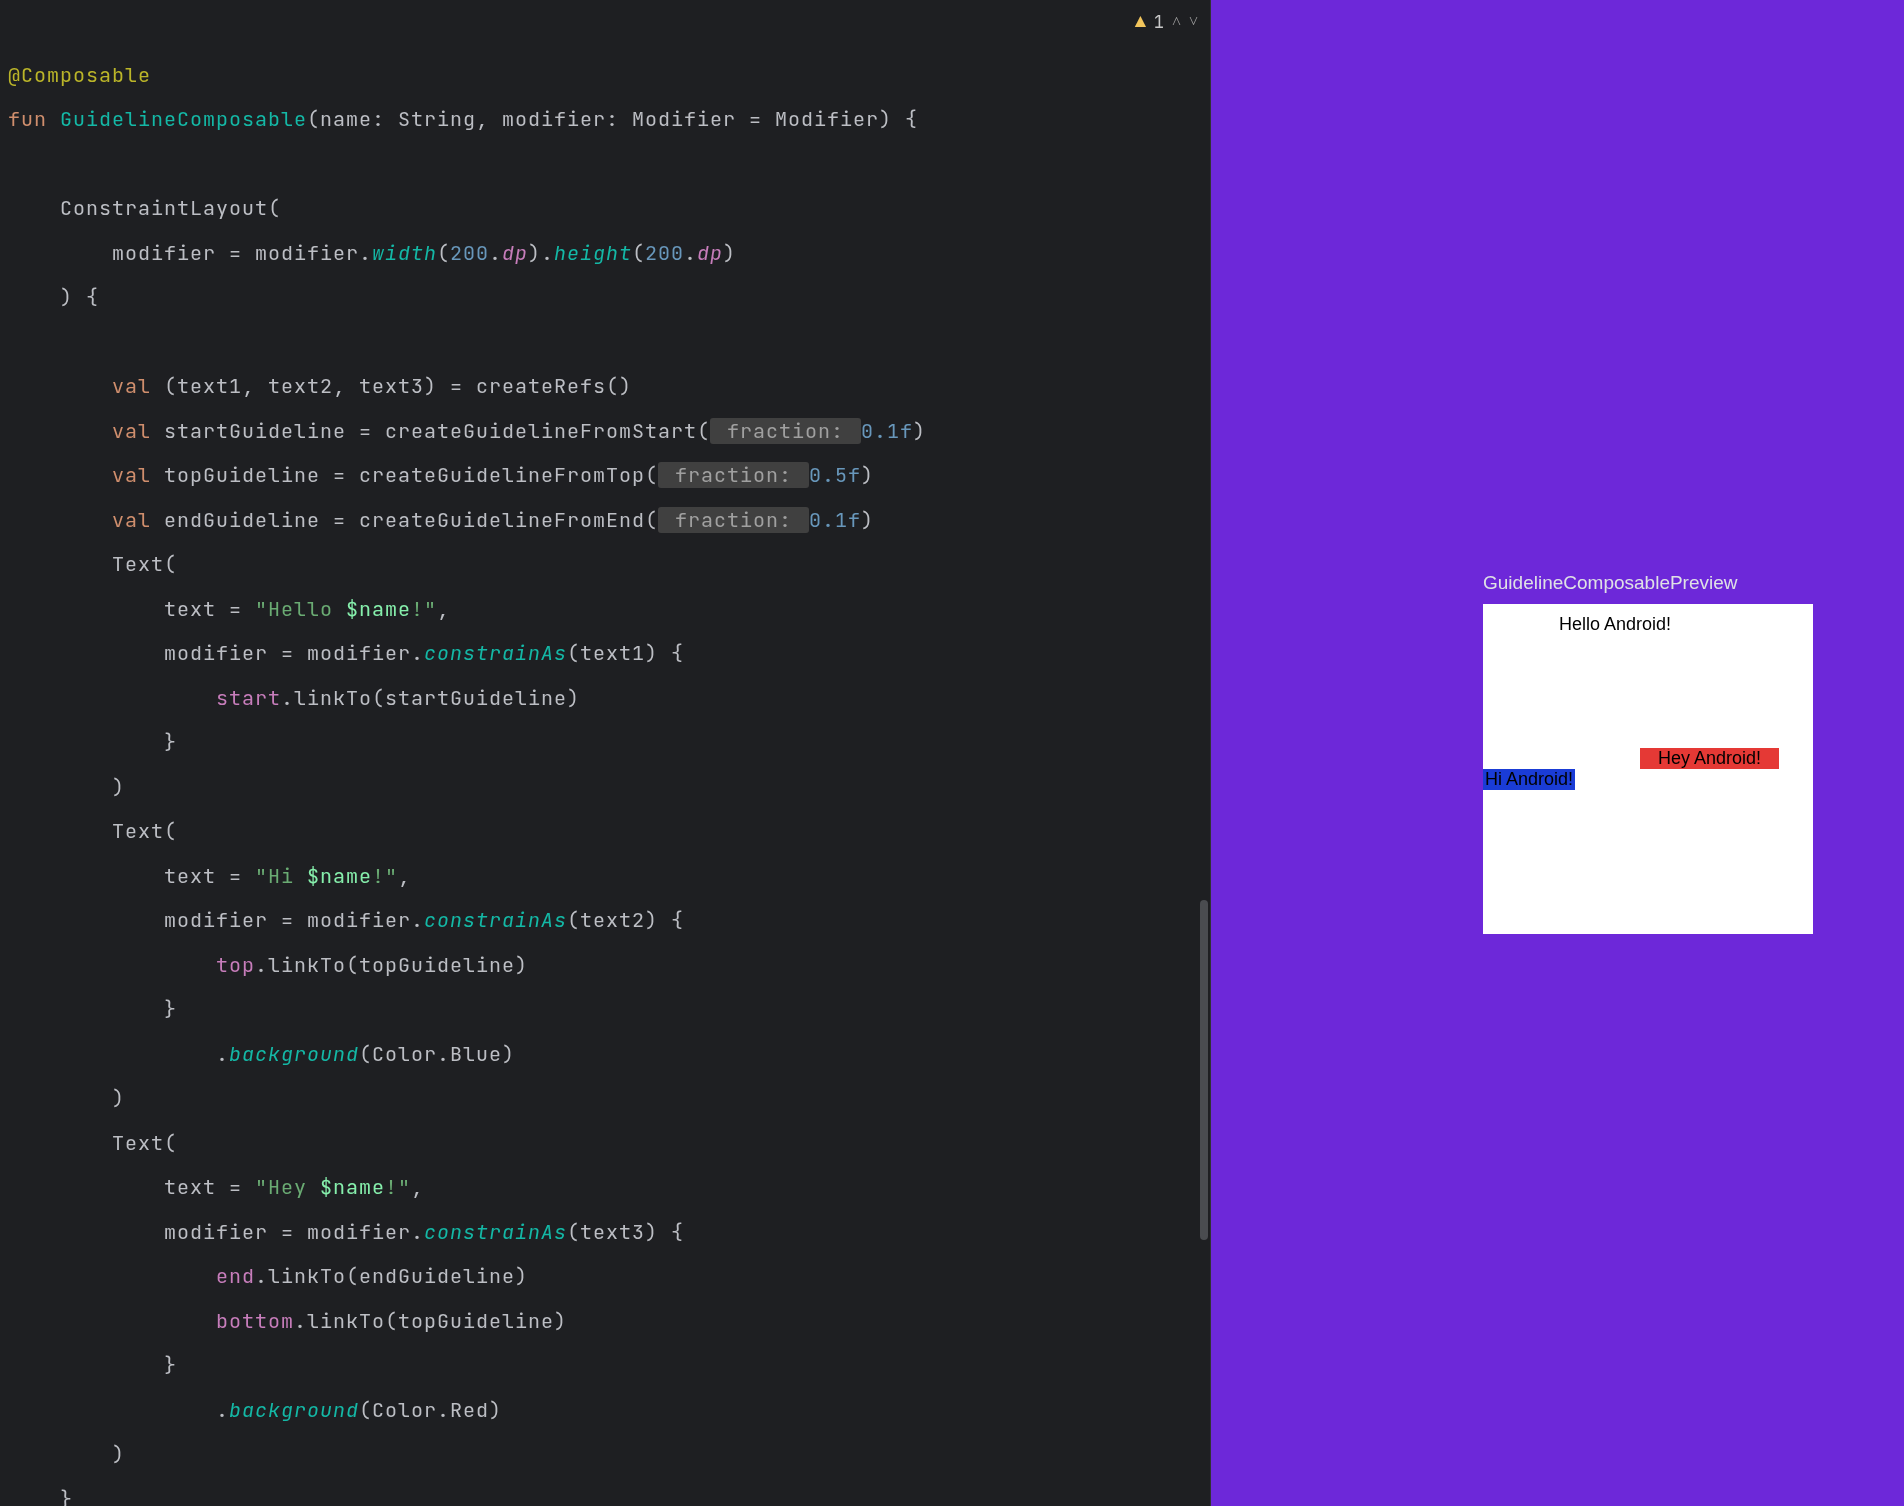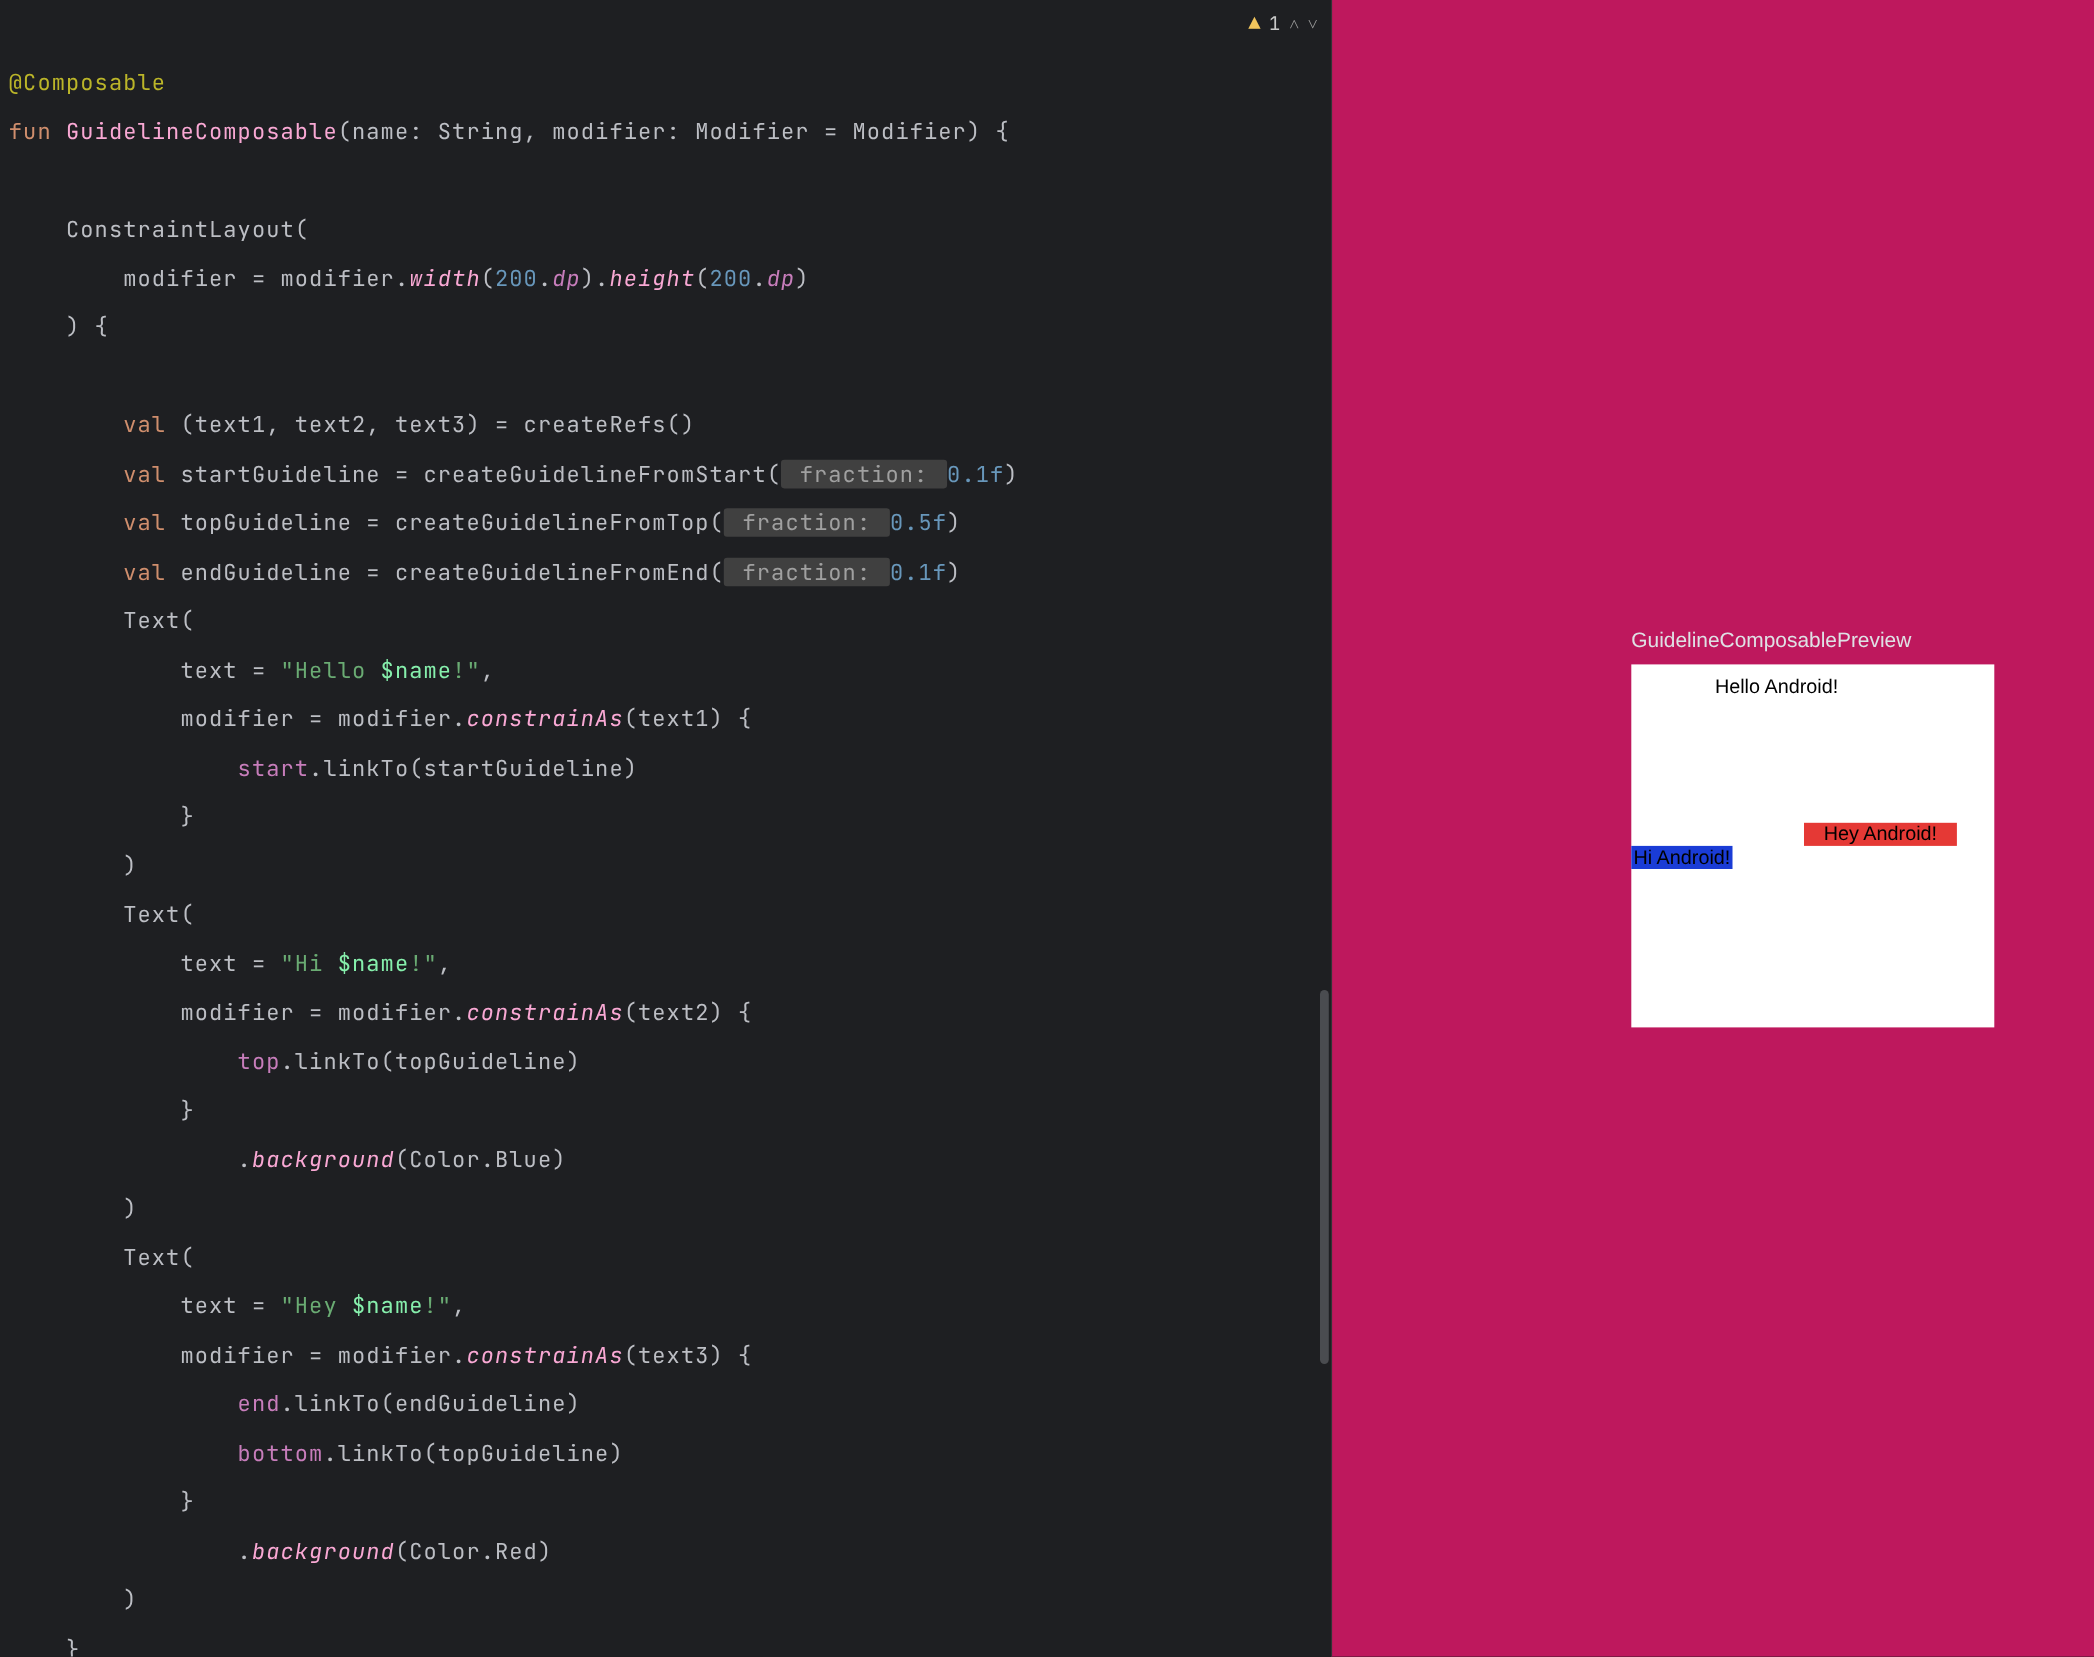--- a/index.html
+++ b/index.html
@@ -22,21 +22,21 @@
   }
   .code {
     padding: 8px 0 8px 8px;
     line-height: 44.5px;
     letter-spacing: 1px;
     font-size: 20px;
     white-space: pre;
   }
   .ann { color: #bbb529; }
   .kw  { color: #cf8e6d; }
-  .fn  { color: #f9a8d4; }
+  .fn  { color: #14b8a6; }
   .str { color: #6aab73; }
   .num { color: #6897bb; }
   .ital { font-style: italic; margin-top: 16px; }
   .prop { color: #c77dbb; }
   .id  { color: #bcbec4; text-align: center; }
   .hintbox { color:#a0a0a0; background:#404040; padding:0 4px; border-radius:3px; font-style:normal; }
   .tv { color:#86efac;text-align:right; }
 
   .inspection {
     position: absolute;
@@ -62,21 +62,21 @@
     top:900px;
     width:8px;
     height:340px;
     background:#4a4c50;
     border-radius:4px;
   }
 
   .preview-pane {
     flex:1;
     height:100%;
-    background:#be185d;
+    background:#6d28d9;
     position:relative;
     border-left:1px solid #313335;
   }
   .preview-label {
     position:absolute;
     left:272px;
     top:572px;
     color:#dfe1e5;
     font-family:-apple-system,Arial,sans-serif;
     font-size:19px;

